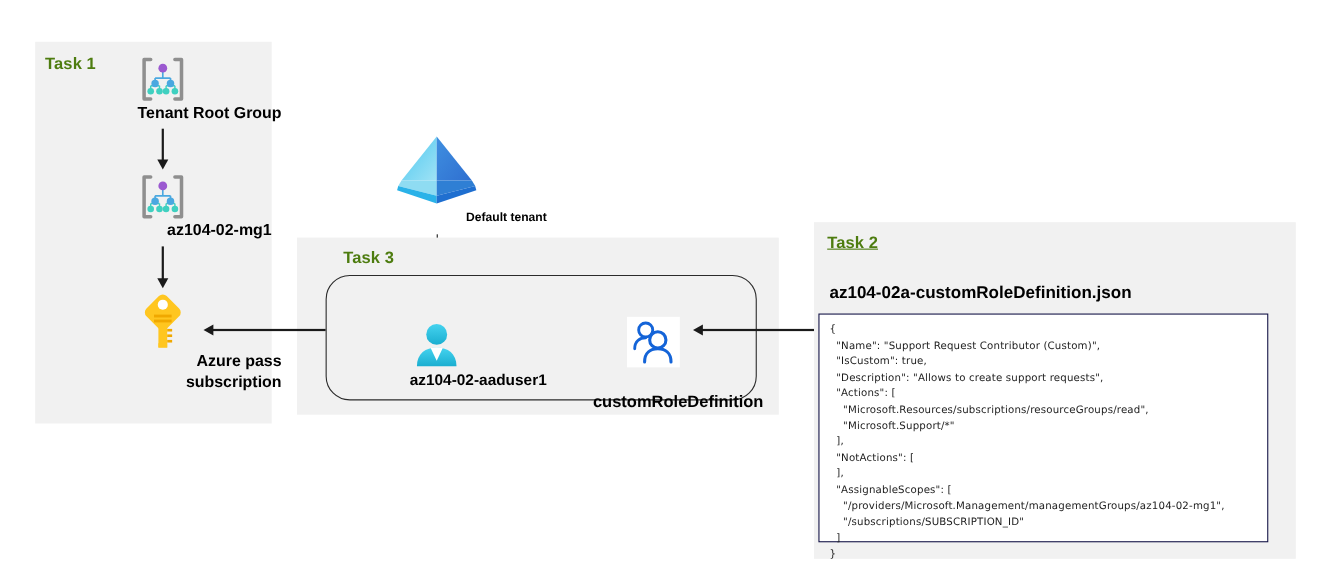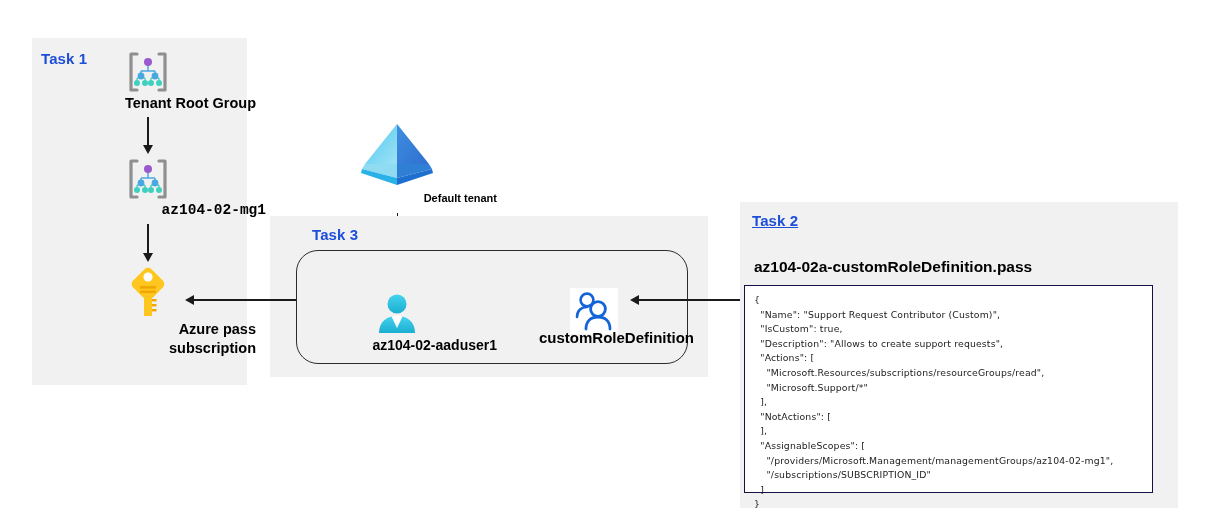--- a/index.html
+++ b/index.html
@@ -13,21 +13,21 @@
     position: relative;
     font-family: "Liberation Sans", sans-serif;
     overflow: hidden;
   }
   .panel {
     position: absolute;
     background: #f1f1f1;
   }
   .task-label {
     position: absolute;
-    color: #1d4ed8;
+    color: #4d7c0f;
     font-weight: bold;
     font-size: 15px;
     letter-spacing: 0.1px;
   }
   .node-label {
     position: absolute;
     text-align: right;
     color: #000000;
     font-weight: bold;
     font-size: 14.5px;
@@ -140,21 +140,21 @@
     <line x1="35" y1="30" x2="35" y2="33" stroke="#3fd0c0" stroke-width="1.3"></line>
     <circle cx="24" cy="14" r="4" fill="#9b59d0"></circle>
     <circle cx="17" cy="28" r="3.4" fill="#4aa8e0"></circle>
     <circle cx="31" cy="28" r="3.4" fill="#4aa8e0"></circle>
     <circle cx="13" cy="35" r="3" fill="#3fd0c0"></circle>
     <circle cx="21" cy="35" r="3" fill="#3fd0c0"></circle>
     <circle cx="27" cy="35" r="3" fill="#3fd0c0"></circle>
     <circle cx="35" cy="35" r="3" fill="#3fd0c0"></circle>
   </svg>
 </div>
-<div class="node-label" style="left:50px; top:201px; width:216px;font-family:Liberation Mono, monospace;">az104-02-mg1</div>
+<div class="node-label" style="left:31px; top:201px; width:216px;">az104-02-mg1</div>
 
 <div class="arrow-line-v" style="left:147px; top:224px; height:31px;"></div>
 <div class="arrow-head-down" style="left:142.5px; top:253px;"></div>
 
 <div class="icon-box" style="left:124px; top:264px; width:48px; height:58px;">
   <svg width="48" height="58" viewBox="0 0 48 58">
     <g transform="translate(24,20)">
       <rect x="-13" y="-13" width="26" height="26" rx="5" ry="5" transform="rotate(45)" fill="#ffc620"></rect>
     </g>
     <circle cx="24" cy="13" r="4.6" fill="#ffffff"></circle>
@@ -223,33 +223,33 @@
 <div class="node-label" style="left:297px; top:337px; width:200px; font-size:14px;">az104-02-aaduser1</div>
 
 <div class="icon-box" style="left:570px; top:288px; width:48px; height:46px; background:#ffffff;">
   <svg width="48" height="46" viewBox="0 0 48 46">
     <circle cx="17" cy="12" r="6.4" fill="none" stroke="#1464d8" stroke-width="2.6"></circle>
     <path d="M7 29 C7 22.5 11.5 19 17 19" fill="none" stroke="#1464d8" stroke-width="2.6" stroke-linecap="round"></path>
     <circle cx="28" cy="21" r="7.4" fill="none" stroke="#1464d8" stroke-width="2.8"></circle>
     <path d="M16 41 C16 32.5 21.5 29 28 29 C34.5 29 40 32.5 40 41" fill="none" stroke="#1464d8" stroke-width="2.8" stroke-linecap="round"></path>
   </svg>
 </div>
-<div class="node-label" style="left:494px; top:328px; width:200px; font-size:15px;">customRoleDefinition</div>
+<div class="node-label" style="left:494px; top:356px; width:200px; font-size:15px;">customRoleDefinition</div>
 
 <div class="arrow-line-h" style="left:192px; top:299px; width:104px;"></div>
 <div class="arrow-head-left" style="left:185px; top:294.5px;"></div>
 
 <div class="arrow-line-h" style="left:637px; top:299px; width:106px;"></div>
 <div class="arrow-head-left" style="left:630px; top:294.5px;"></div>
 
 <div class="panel" style="left:740px; top:202px; width:438px; height:306px;"></div>
 
 <div class="task-label" style="left:752px; top:212px;text-decoration:underline;">Task 2</div>
 
-<div id="task2-filename" style="left:754px; top:258px;">az104-02a-customRoleDefinition.pass</div>
+<div id="task2-filename" style="left:754px; top:258px;">az104-02a-customRoleDefinition.json</div>
 
 <div id="json-box" style="left:744px; top:285px; width:409px; height:208px;">
   <pre id="json-code">{
   "Name": "Support Request Contributor (Custom)",
   "IsCustom": true,
   "Description": "Allows to create support requests",
   "Actions": [
     "Microsoft.Resources/subscriptions/resourceGroups/read",
     "Microsoft.Support/*"
   ],

